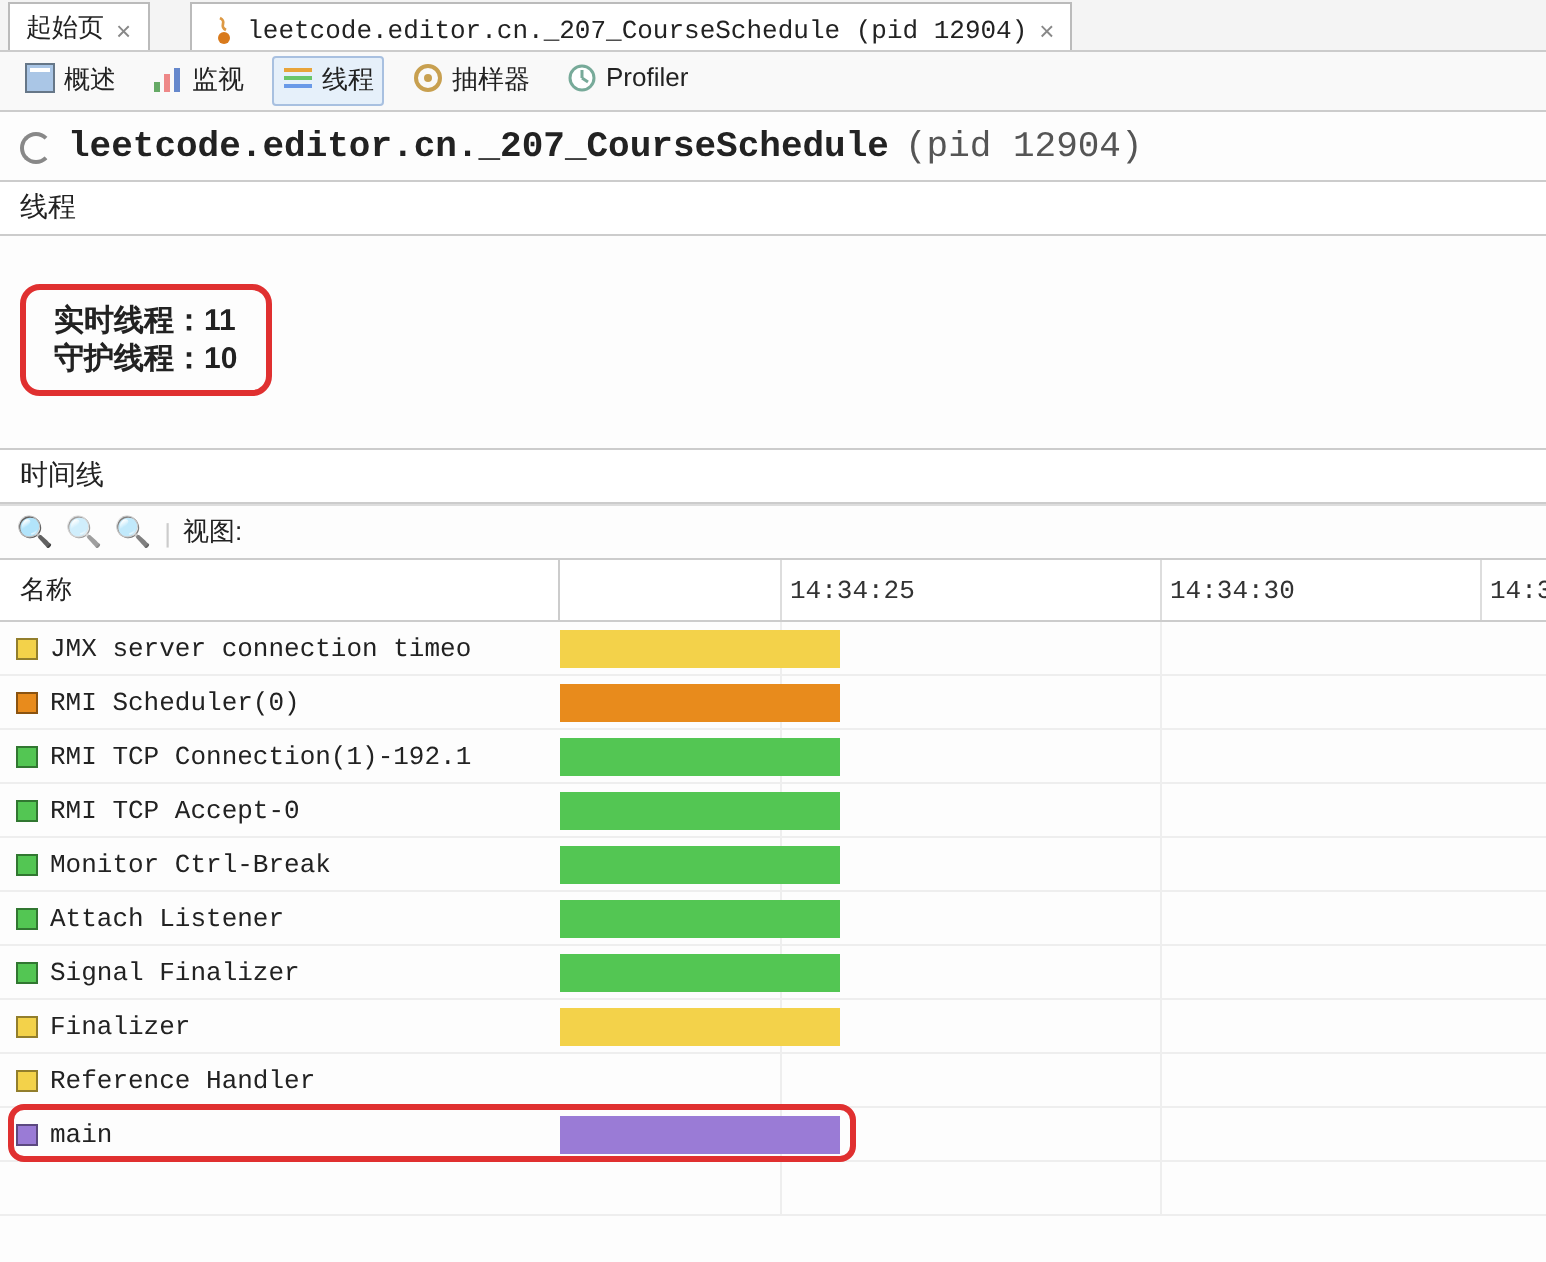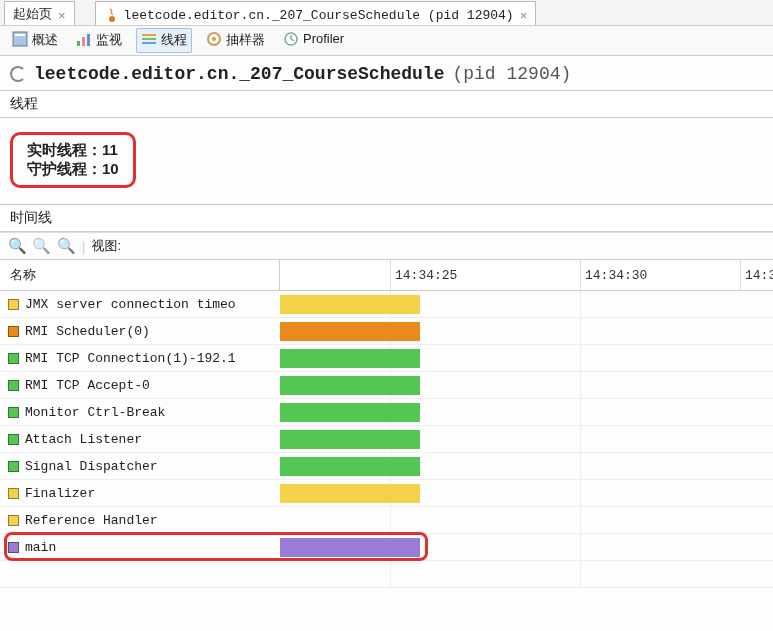--- a/index.html
+++ b/index.html
@@ -82,21 +82,21 @@
     padding: 4px 10px;
     font-size: 14px;
     background: #fff;
     margin-top: 2px;
   }
   .redbox {
     border: 3px solid #e03030;
     border-radius: 10px;
     display: inline-block;
     padding: 6px 14px;
-    margin: 14px 10px;
+    margin: 24px 10px;
     font-size: 15px;
     font-weight: bold;
   }
   .redbox .row { white-space: nowrap; }
   .timeline-controls {
     display: flex;
     align-items: center;
     gap: 6px;
     padding: 4px 8px;
     border-top: 1px solid #ddd;
@@ -352,21 +352,21 @@
         <span class="swatch" style="background: rgb(83, 198, 83);"></span>
         <span>Attach Listener</span>
       </div>
       <div class="bar-cell">
         <div class="bar" style="width: 140px; background: rgb(83, 198, 83);"></div>
       </div>
     </div>
     <div class="row-line">
       <div class="name-cell">
         <span class="swatch" style="background: rgb(83, 198, 83);"></span>
-        <span>Signal Dispatcher</span>
+        <span>Signal Finalizer</span>
       </div>
       <div class="bar-cell">
         <div class="bar" style="width: 140px; background: rgb(83, 198, 83);"></div>
       </div>
     </div>
     <div class="row-line">
       <div class="name-cell">
         <span class="swatch" style="background: rgb(243, 210, 74);"></span>
         <span>Finalizer</span>
       </div>

